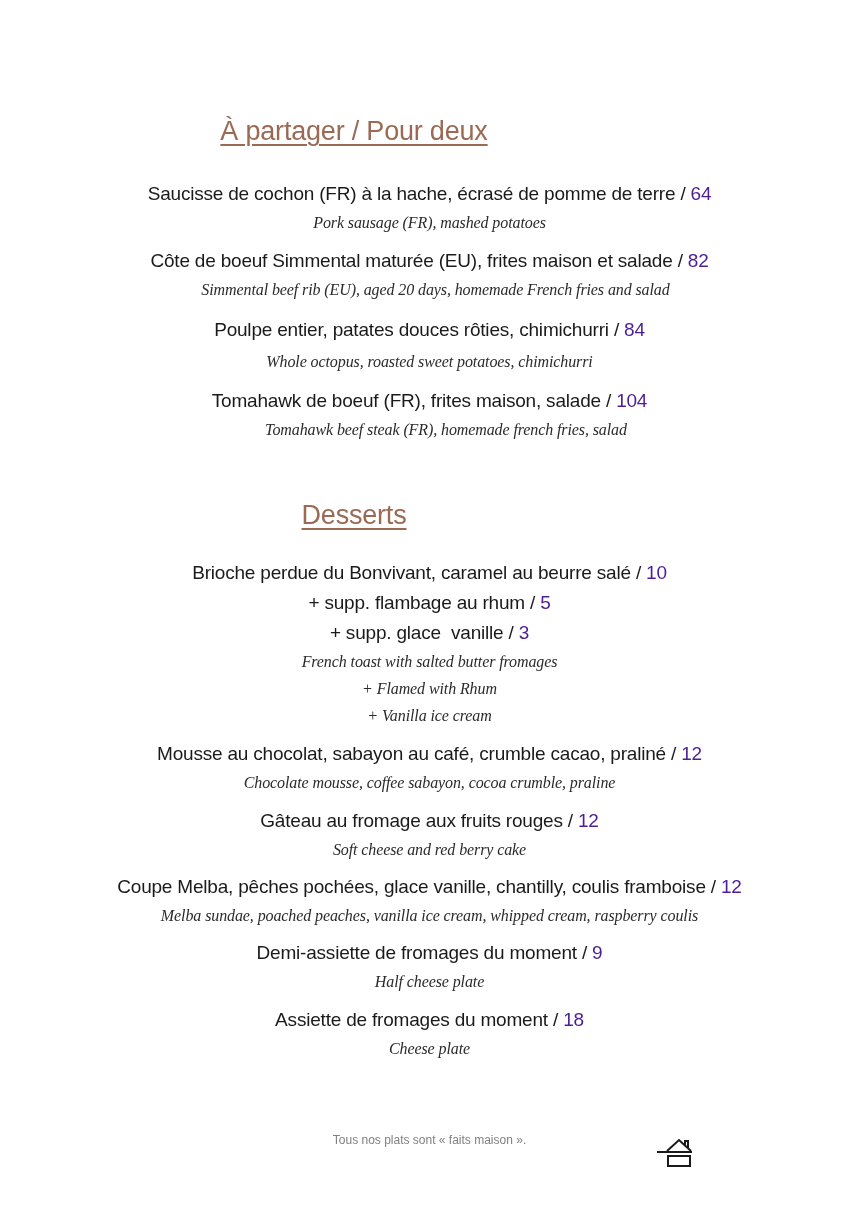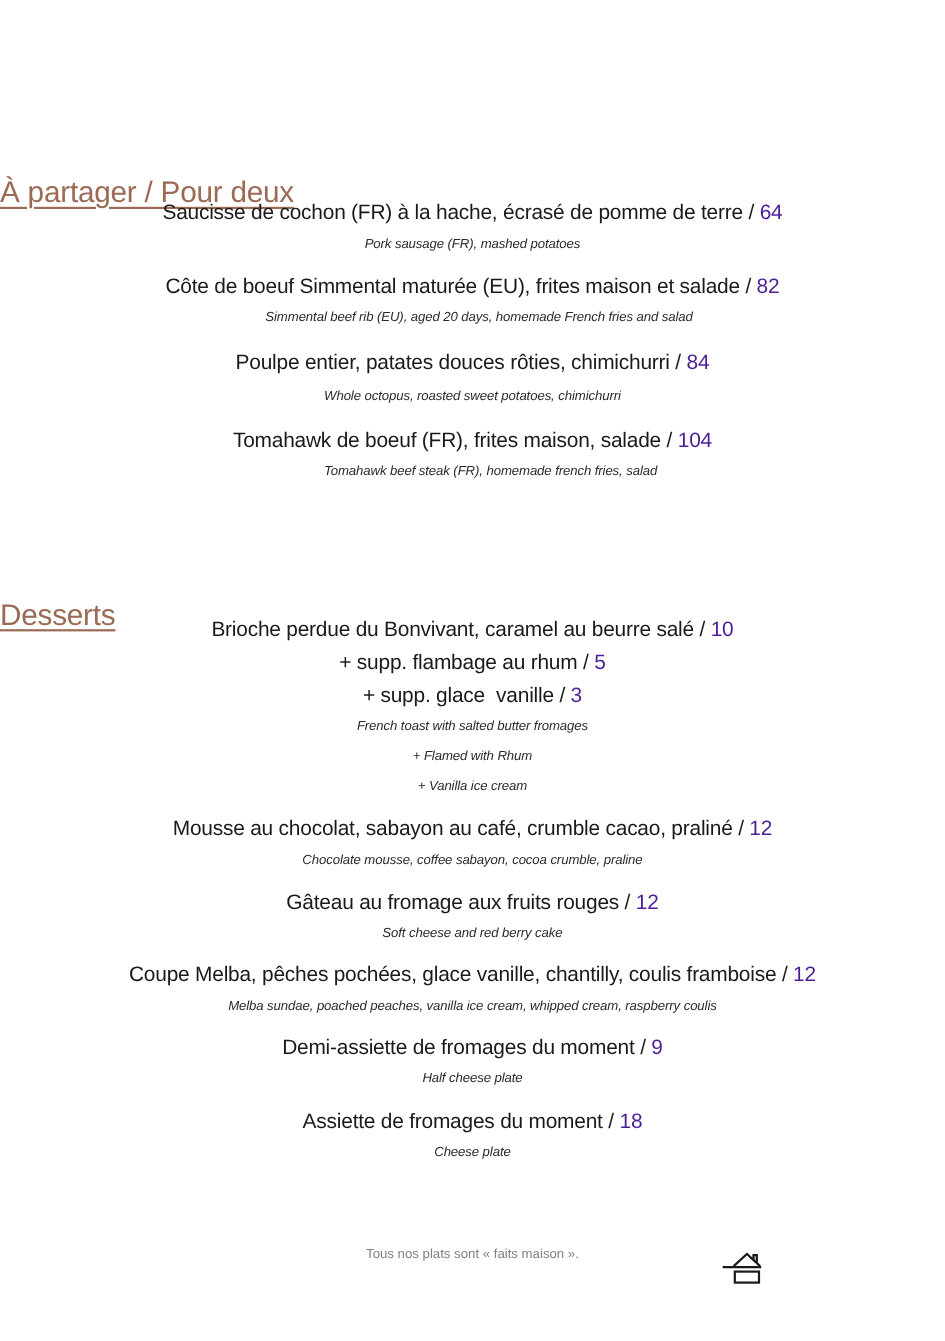--- a/index.html
+++ b/index.html
@@ -17,46 +17,46 @@
     .page {
       position: absolute;
       left: 0; top: 0;
       width: 859px;
       height: 1219px;
     }
     .section-title {
       position: absolute;
       left: 0;
       width: 708px;
-      text-align: left;
+      text-align: center;
       font-size: 27px;
       color: #9a6a55;
       text-decoration: underline;
       text-decoration-thickness: 1.5px;
       text-underline-offset: 4px;
       letter-spacing: -0.2px;
-      margin-top: 44px;
     }
     .line {
       position: absolute;
       left: 0;
       width: 859px;
       text-align: center;
       white-space: nowrap;
     }
     .dish {
       font-size: 19px;
       color: #1a1a1a;
       letter-spacing: -0.2px;
     }
     .desc {
-      font-size: 12px;
+      font-size: 16px;
       font-style: italic;
       color: #2a2a2a;
       letter-spacing: -0.1px;
+      font-family: Liberation Serif, serif;
     }
     .price {
       color: #4c1d95;
     }
     .footer {
       position: absolute;
       left: 0;
       width: 859px;
       text-align: center;
       font-size: 12px;

